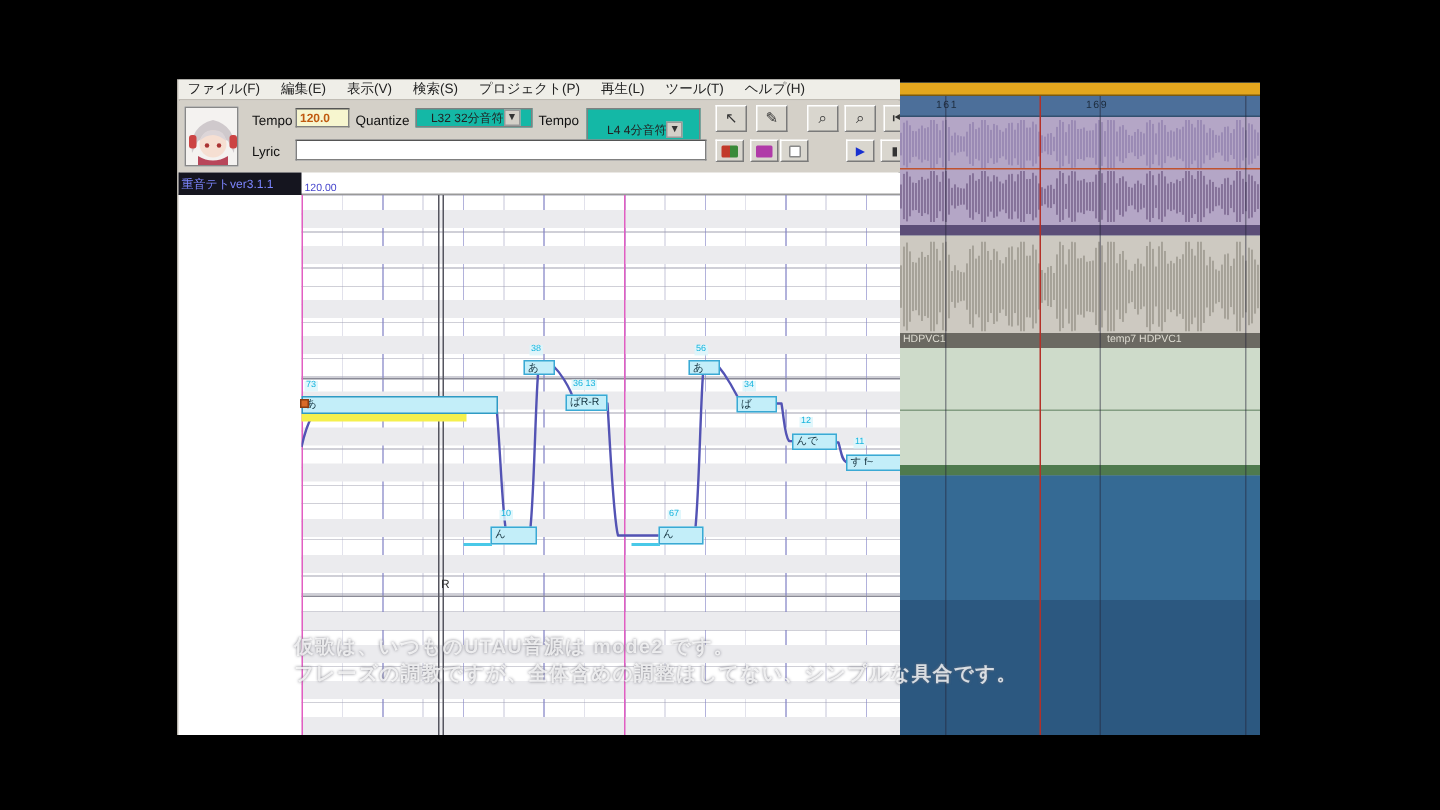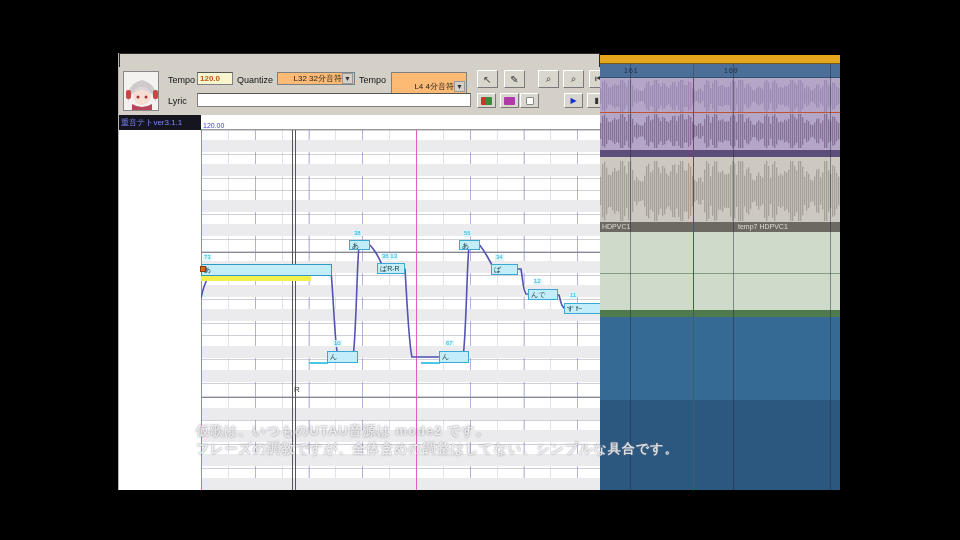--- a/index.html
+++ b/index.html
@@ -14,22 +14,22 @@
   .menubar{position:absolute;left:0;top:0;width:100%;height:14px;background:#efeee8;
            border-bottom:1px solid #c0bcb4;display:flex;align-items:center;padding-left:6px;gap:14px;}
   .menubar .mi{font-size:9px;color:#222;white-space:nowrap;cursor:default;}
   .toolbar{position:absolute;left:0;top:14px;width:100%;height:48px;background:#d4d0c8;}
   .avatar{position:absolute;left:4px;top:4px;width:36px;height:40px;background:#fff;
           border:1px solid #888;overflow:hidden;}
   .tlabel{position:absolute;font-size:9px;color:#111;text-align:right;}
   .field{position:absolute;background:#fff;border:1px solid #808080;border-top-color:#555;
          font-size:8px;color:#222;padding:1px 2px;overflow:hidden;white-space:nowrap;}
   .field.tempo{background:#f7f6cf;color:#c05a10;font-weight:bold;}
-  .combo{position:absolute;background:#fdba74;border:1px solid #808080;font-size:8px;color:#222;
-         display:flex;align-items:center;justify-content:flex-end;padding:0 1px 0 3px;white-space:nowrap;}
+  .combo{position:absolute;background:#14b8a6;border:1px solid #808080;font-size:8px;color:#222;
+         display:flex;align-items:center;justify-content:center;padding:0 1px 0 3px;white-space:nowrap;}
   .combo .dd{width:11px;height:11px;background:#d4d0c8;border:1px solid #999;font-size:7px;
              display:flex;align-items:center;justify-content:center;color:#333;}
   .tbtn{position:absolute;width:21px;height:18px;background:#d9d6ce;border:1px solid;
         border-color:#fff #7a7a7a #7a7a7a #fff;display:flex;align-items:center;justify-content:center;
         font-size:10px;color:#333;}
   .tbtn.small{width:19px;height:15px;font-size:8px;}
   .play{color:#1830d0;font-size:9px;}
   .stamp{width:11px;height:8px;border-radius:1px;}
 
   
@@ -90,20 +90,30 @@
        color:rgba(255,255,255,.78);text-shadow:0 0 2px rgba(110,110,120,.9);white-space:nowrap;}
 </style>
 </head>
 <body>
 
 <div class="stage">
   <div class="content">
 
     <div class="utau">
 
+      <div class="menubar">
+          <div class="mi">ファイル(F)</div>
+          <div class="mi">編集(E)</div>
+          <div class="mi">表示(V)</div>
+          <div class="mi">検索(S)</div>
+          <div class="mi">プロジェクト(P)</div>
+          <div class="mi">再生(L)</div>
+          <div class="mi">ツール(T)</div>
+          <div class="mi">ヘルプ(H)</div>
+        </div>
 
       <div class="toolbar">
         <div class="avatar">
           <svg width="36" height="40" viewBox="0 0 36 40">
             <rect x="0" y="0" width="36" height="40" fill="#f4f2f0"></rect>
             <path d="M4 30 Q2 12 18 8 Q34 12 32 30 L28 22 Q18 14 8 22 Z" fill="#cfc9cc"></path>
             <circle cx="18" cy="24" r="9" fill="#f6dfd2"></circle>
             <path d="M9 22 Q12 14 18 15 Q25 14 27 22 Q22 18 18 18 Q13 18 9 22Z" fill="#dcd5d8"></path>
             <circle cx="14" cy="25" r="1.5" fill="#a33"></circle>
             <circle cx="22" cy="25" r="1.5" fill="#a33"></circle>

